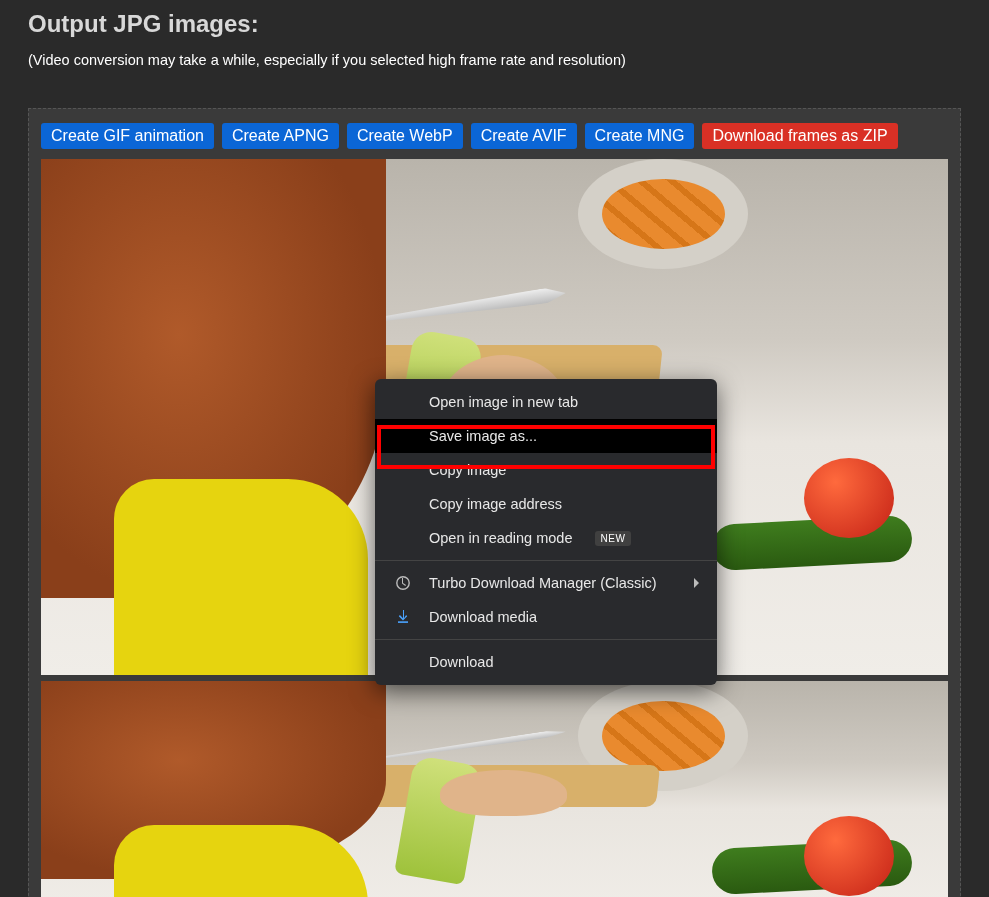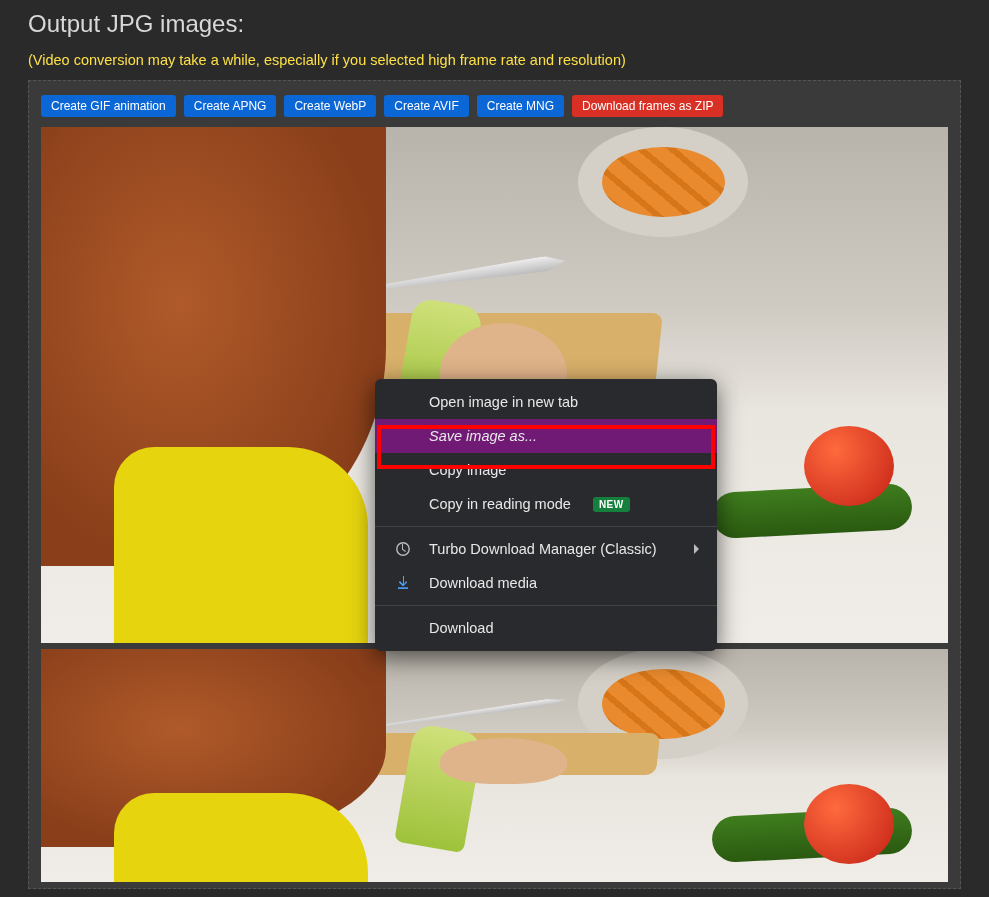--- a/index.html
+++ b/index.html
@@ -10,42 +10,42 @@
     width: 989px;
     height: 897px;
     overflow: hidden;
     position: relative;
   }
   .page {
     padding: 10px 28px;
   }
   h2.title {
     font-size: 24px;
-    font-weight: 400;
+    font-weight: 700;
     color: #d8d8d8;
     margin-bottom: 14px;
   }
   .subtitle {
     font-size: 14.5px;
-    color: #fde047;
-    margin-bottom: 12px;
+    color: #ffffff;
+    margin-bottom: 40px;
   }
   .frames-panel {
     background: #3a3a3a;
     border: 1px dashed #555;
     padding: 14px 12px 0 12px;
   }
   .btn-row {
     display: flex;
     gap: 8px;
     flex-wrap: wrap;
     margin-bottom: 10px;
   }
   .btn {
-    font-size: 12px;
+    font-size: 16px;
     color: #fff;
     border: none;
     padding: 4px 10px;
     border-radius: 3px;
     cursor: pointer;
   }
   .btn-blue { background: #0b66d6; }
   .btn-red  { background: #d93025; }
   .frame-img {
     width: 100%;
@@ -122,30 +122,30 @@
     color: #e8e8e8;
   }
   .cm-item {
     display: flex;
     align-items: center;
     gap: 14px;
     padding: 9px 16px 9px 54px;
     position: relative;
     cursor: default;
   }
-  .cm-item.hover { background: #701a75; font-style: italic; }
+  .cm-item.hover { background: #000000; }
   .cm-item .ico {
     position: absolute; left: 18px; top: 50%; transform: translateY(-50%);
     width: 20px; height: 20px; display:flex; align-items:center; justify-content:center;
   }
   .cm-sep {
     height: 1px; background: #444; margin: 5px 0;
   }
   .cm-badge {
-    background:#15803d; color:#fff; font-size:10px; font-weight:700;
+    background:#404040; color:#fff; font-size:10px; font-weight:400;
     padding:2px 6px; border-radius:3px; margin-left:8px; letter-spacing:.5px;
   }
   .cm-sub {
     position:absolute; right:16px; top:50%; transform:translateY(-50%);
     color:#bbb;
   }
   .highlight-box {
     position: absolute;
     left: 377px;
     top: 425px;
@@ -204,21 +204,24 @@
   <div class="cm-item">
     <span>Open image in new tab</span>
   </div>
   <div class="cm-item hover">
     <span>Save image as...</span>
   </div>
   <div class="cm-item">
     <span>Copy image</span>
   </div>
   <div class="cm-item">
-    <span>Copy in reading mode</span>
+    <span>Copy image address</span>
+  </div>
+  <div class="cm-item">
+    <span>Open in reading mode</span>
     <span class="cm-badge">NEW</span>
   </div>
 
   <div class="cm-sep"></div>
 
   <div class="cm-item">
     <span class="ico">
       <svg width="16" height="16" viewBox="0 0 16 16">
           <circle cx="8" cy="8" r="6.2" fill="none" stroke="#bbb" stroke-width="1.4"></circle>
           <path fill="#bbb" d="M8 3v5l3 2-.7 1L7 8.5V3h1z"></path>

